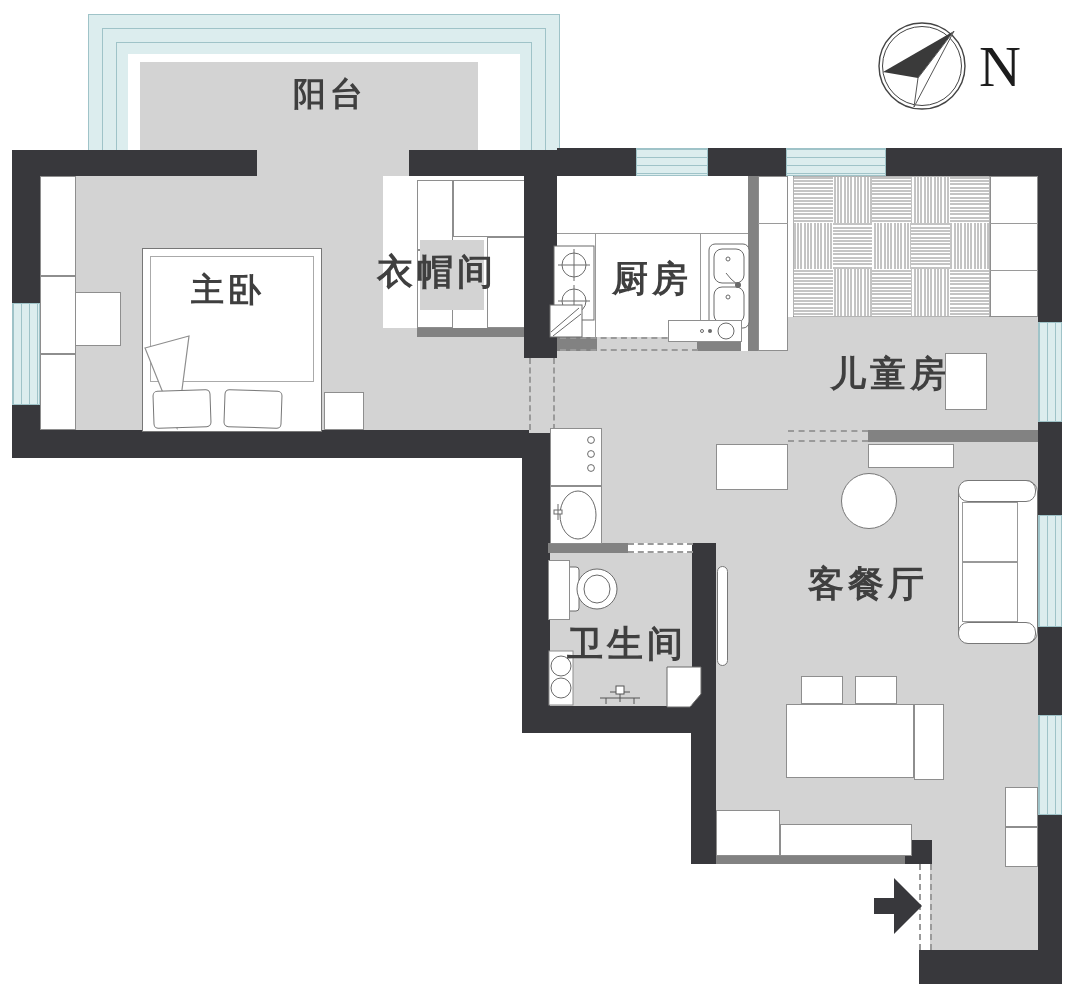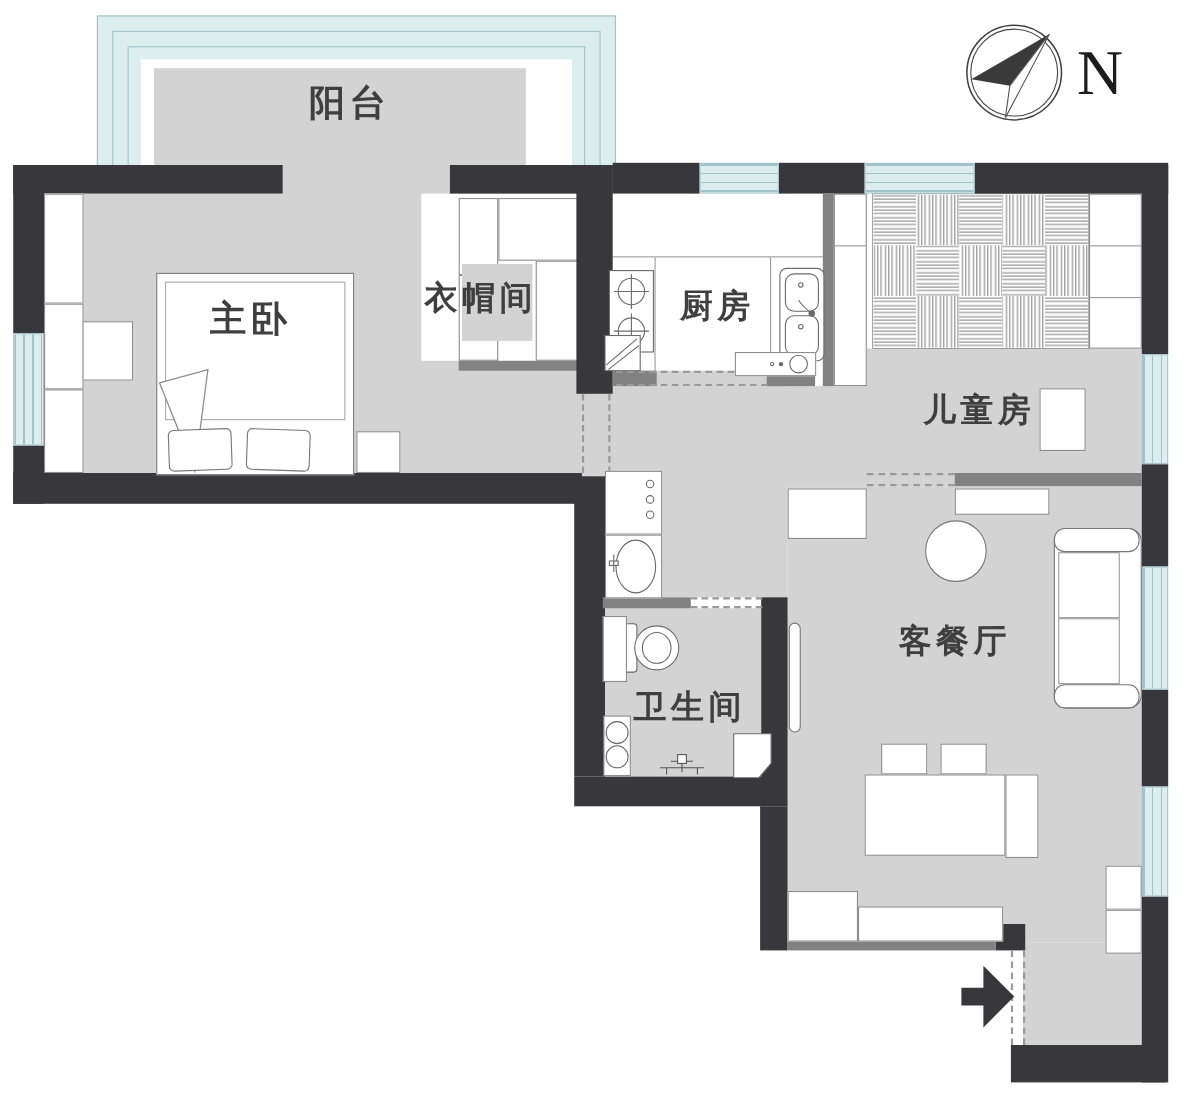--- a/index.html
+++ b/index.html
@@ -9,21 +9,21 @@
   .wall{background:#38383c}
   .part{background:#828282}
   .floor{background:#d3d3d3}
   .fur{background:#fff;border:1px solid #8e8e8e;box-sizing:border-box}
   .furline{background:#9a9a9a}
   .winh{background:repeating-linear-gradient(to bottom,#9fc3c8 0 1.5px,#dcedee 1.5px 8px);border:1px solid #9fc3c8;box-sizing:border-box}
   .winv{background:repeating-linear-gradient(to right,#9fc3c8 0 1.5px,#dcedee 1.5px 8px);border:1px solid #9fc3c8;box-sizing:border-box}
   .balband{border:1px solid #9fc3c8;background:#dcedee;box-sizing:border-box}
   .dashv{border-left:2px dashed #9a9a9a;border-right:2px dashed #9a9a9a;box-sizing:border-box}
   .dashh{border-top:2px dashed #9a9a9a;border-bottom:2px dashed #9a9a9a;box-sizing:border-box}
-  .lbl{color:#3f3f3f;font-weight:700;font-size:30px;letter-spacing:4px;line-height:1;
+  .lbl{color:#3f3f3f;font-weight:700;font-size:36px;letter-spacing:4px;line-height:1;
        transform:translate(-50%,-50%);white-space:nowrap}
   .north{color:#1c1c1c;font-family:"Liberation Serif",serif;font-size:58px;font-weight:400;
          transform:translate(-50%,-50%)}
   svg{display:block}
 </style>
 </head>
 <body>
 
 <div id="plan">
 
@@ -229,21 +229,21 @@
   </svg>
 
   <svg class="abs" style="left:876px;top:20px" width="92" height="92" viewBox="0 0 92 92">
     <circle cx="46" cy="46" r="43" fill="none" stroke="#444" stroke-width="1.4"></circle>
     <circle cx="46" cy="46" r="39.5" fill="none" stroke="#444" stroke-width="1"></circle>
     <polygon points="7,52 78,11 42,58" fill="#3a3a3a"></polygon>
     <polygon points="78,11 38,87 42,58" fill="#fff" stroke="#555" stroke-width="1"></polygon>
   </svg>
   <div class="abs north" style="left:1000px;top:66px">N</div>
 
-  <div class="abs lbl" style="left:318px;top:93px;font-size:33px">阳台</div>
+  <div class="abs lbl" style="left:330px;top:93px;font-size:33px">阳台</div>
   <div class="abs lbl" style="left:228px;top:289px;font-size:33px">主卧</div>
   <div class="abs lbl" style="left:437px;top:272px">衣帽间</div>
   <div class="abs lbl" style="left:652px;top:279px">厨房</div>
   <div class="abs lbl" style="left:890px;top:374px">儿童房</div>
   <div class="abs lbl" style="left:868px;top:584px">客餐厅</div>
   <div class="abs lbl" style="left:627px;top:644px">卫生间</div>
 
 </div>
 
 </body></html>

